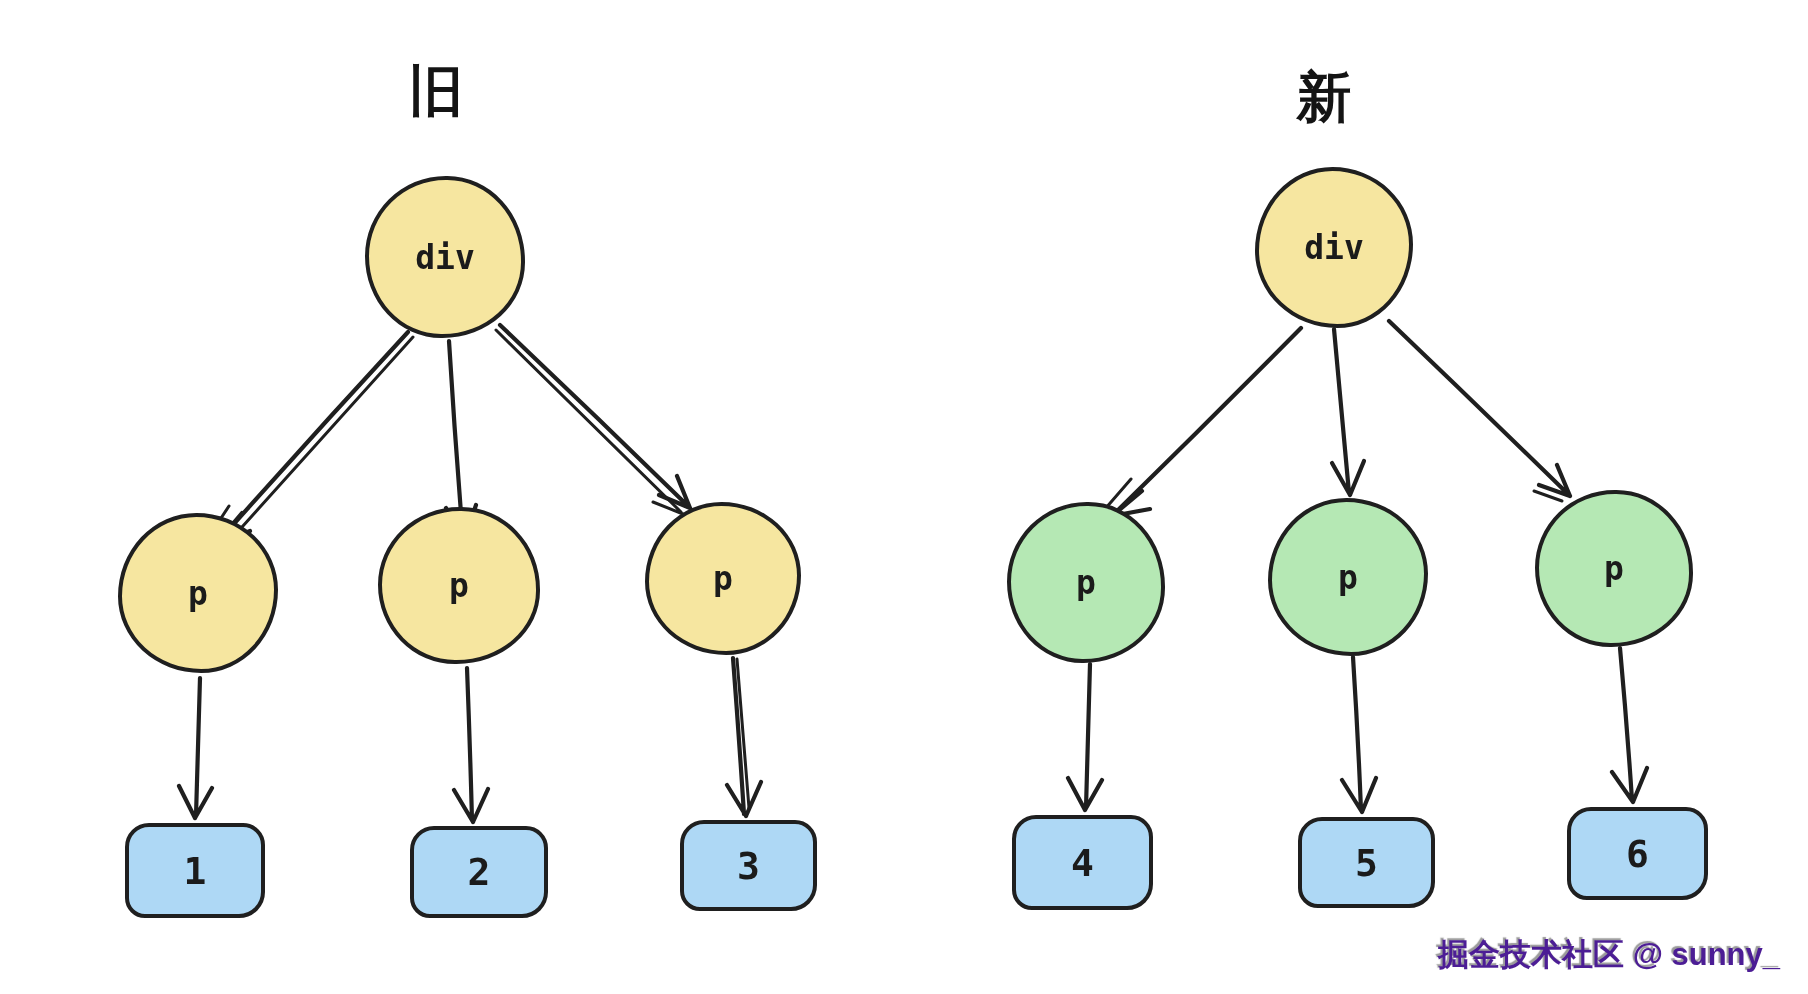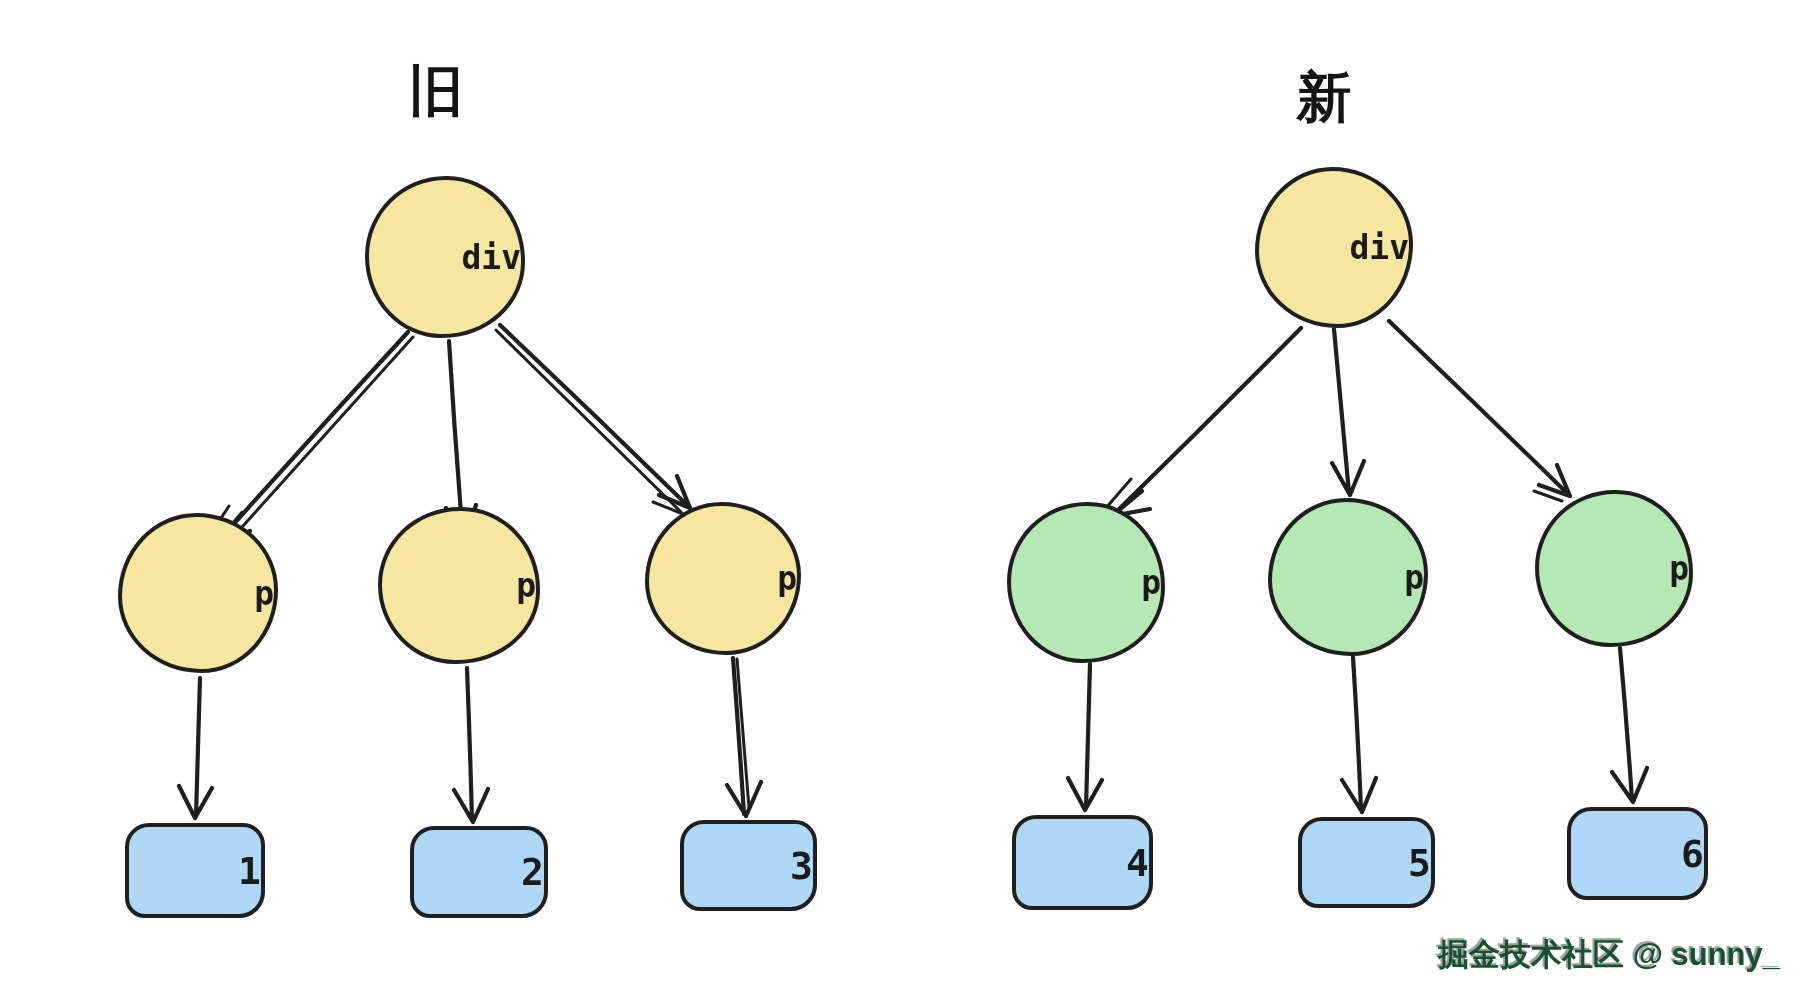--- a/index.html
+++ b/index.html
@@ -10,38 +10,38 @@
   .tree-title{
     position:absolute;transform:translate(-50%,-50%);
     font-family:"Liberation Sans","DejaVu Sans",sans-serif;
     font-size:55px;font-weight:700;color:#141414;letter-spacing:2px;
     white-space:nowrap;
   }
   .edges{position:absolute;left:0;top:0;pointer-events:none;}
   .edges path{stroke:var(--ink);stroke-width:4.2;fill:none;stroke-linecap:round;stroke-linejoin:round;}
   .edges path.sketch{stroke-width:3;}
   .node{
-    position:absolute;display:flex;align-items:center;justify-content:flex-end;
+    position:absolute;display:flex;align-items:center;justify-content:center;
     box-sizing:border-box;border:4.5px solid var(--ink);color:#1b1b1b;
   }
   .circle{
     border-radius:51% 49% 52% 48% / 50% 53% 47% 51%;
     font-size:33px;font-weight:700;
   }
   .circle.alt{border-radius:49% 51% 48% 52% / 52% 48% 52% 48%;}
   .yellow{background:var(--node-yellow);}
   .green{background:var(--node-green);}
   .leaf{
     background:var(--node-blue);border-radius:24px 22px 26px 20px;
     font-size:38px;font-weight:600;
   }
   .watermark{
     position:absolute;white-space:nowrap;
     font-family:"Liberation Sans","DejaVu Sans",sans-serif;
-    font-size:31px;font-weight:700;color:#14532d;
+    font-size:31px;font-weight:700;color:#4c1d95;
     text-shadow:-2px -2px 1px rgba(120,120,120,.75), 2px 2px 2px #ffffff;
   }
 </style>
 </head>
 <body>
 
 <div class="canvas">
 
   <svg class="edges" width="1808" height="994" viewBox="0 0 1808 994" aria-hidden="true">
 

